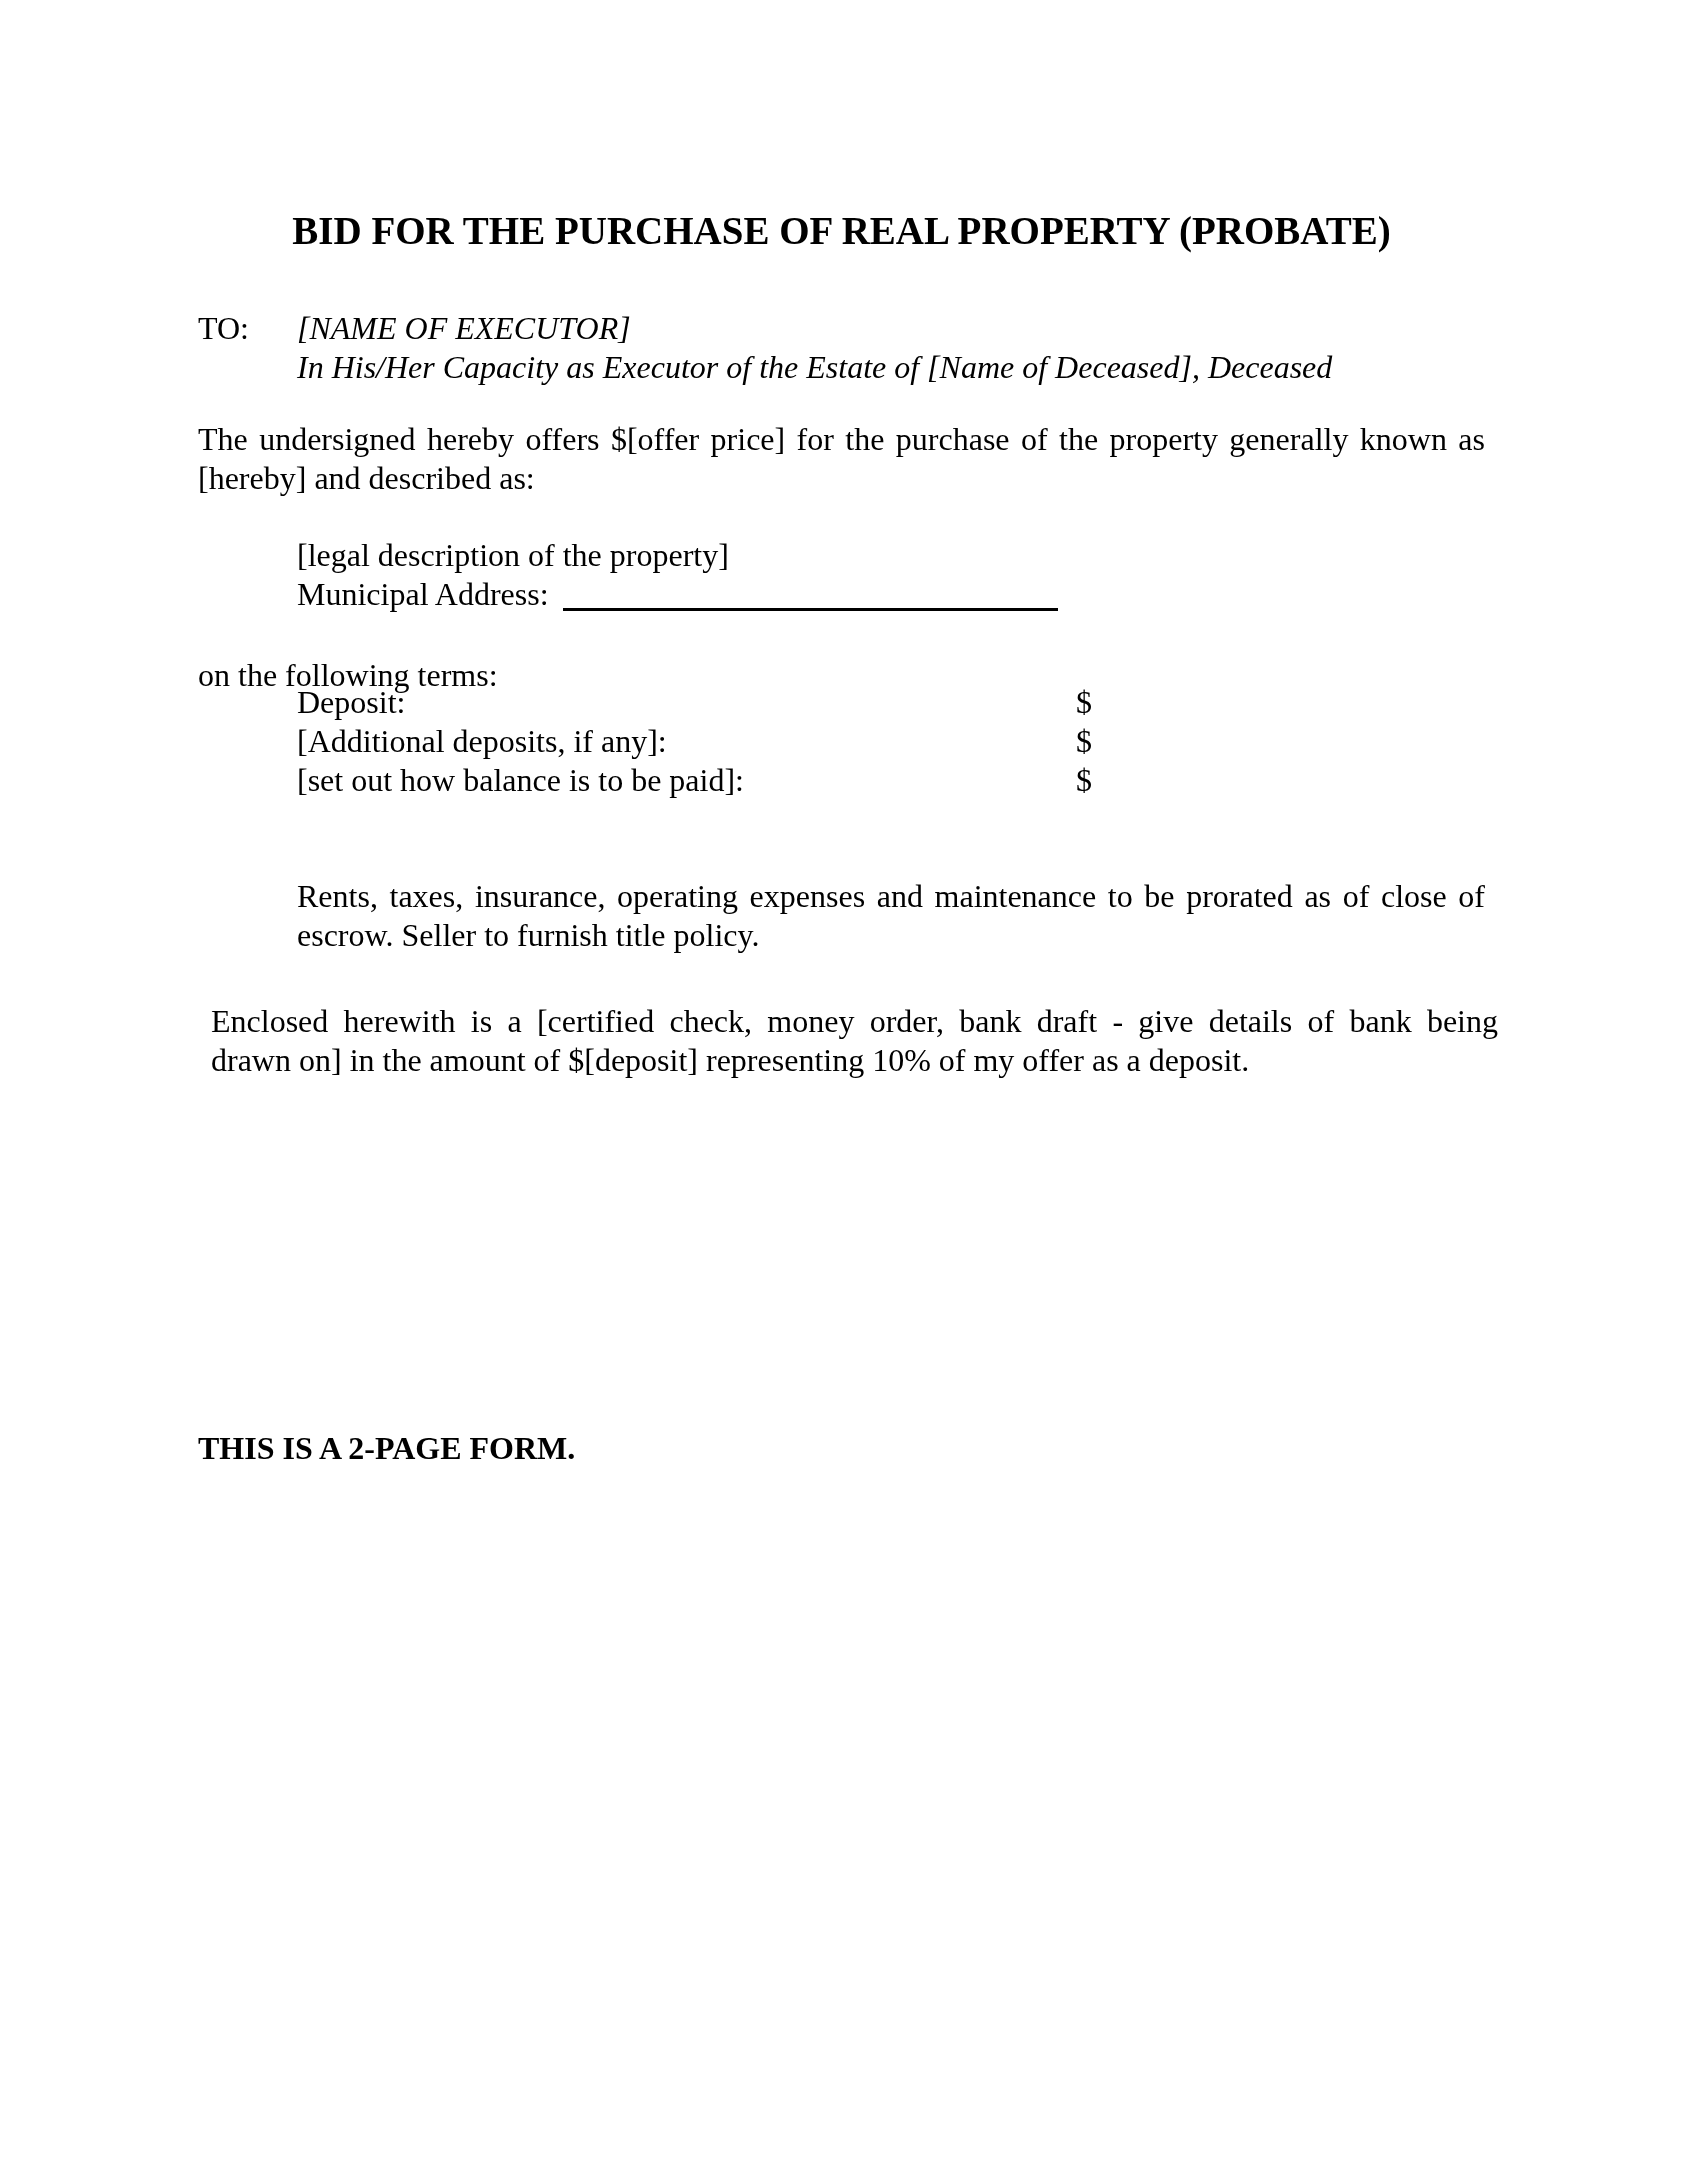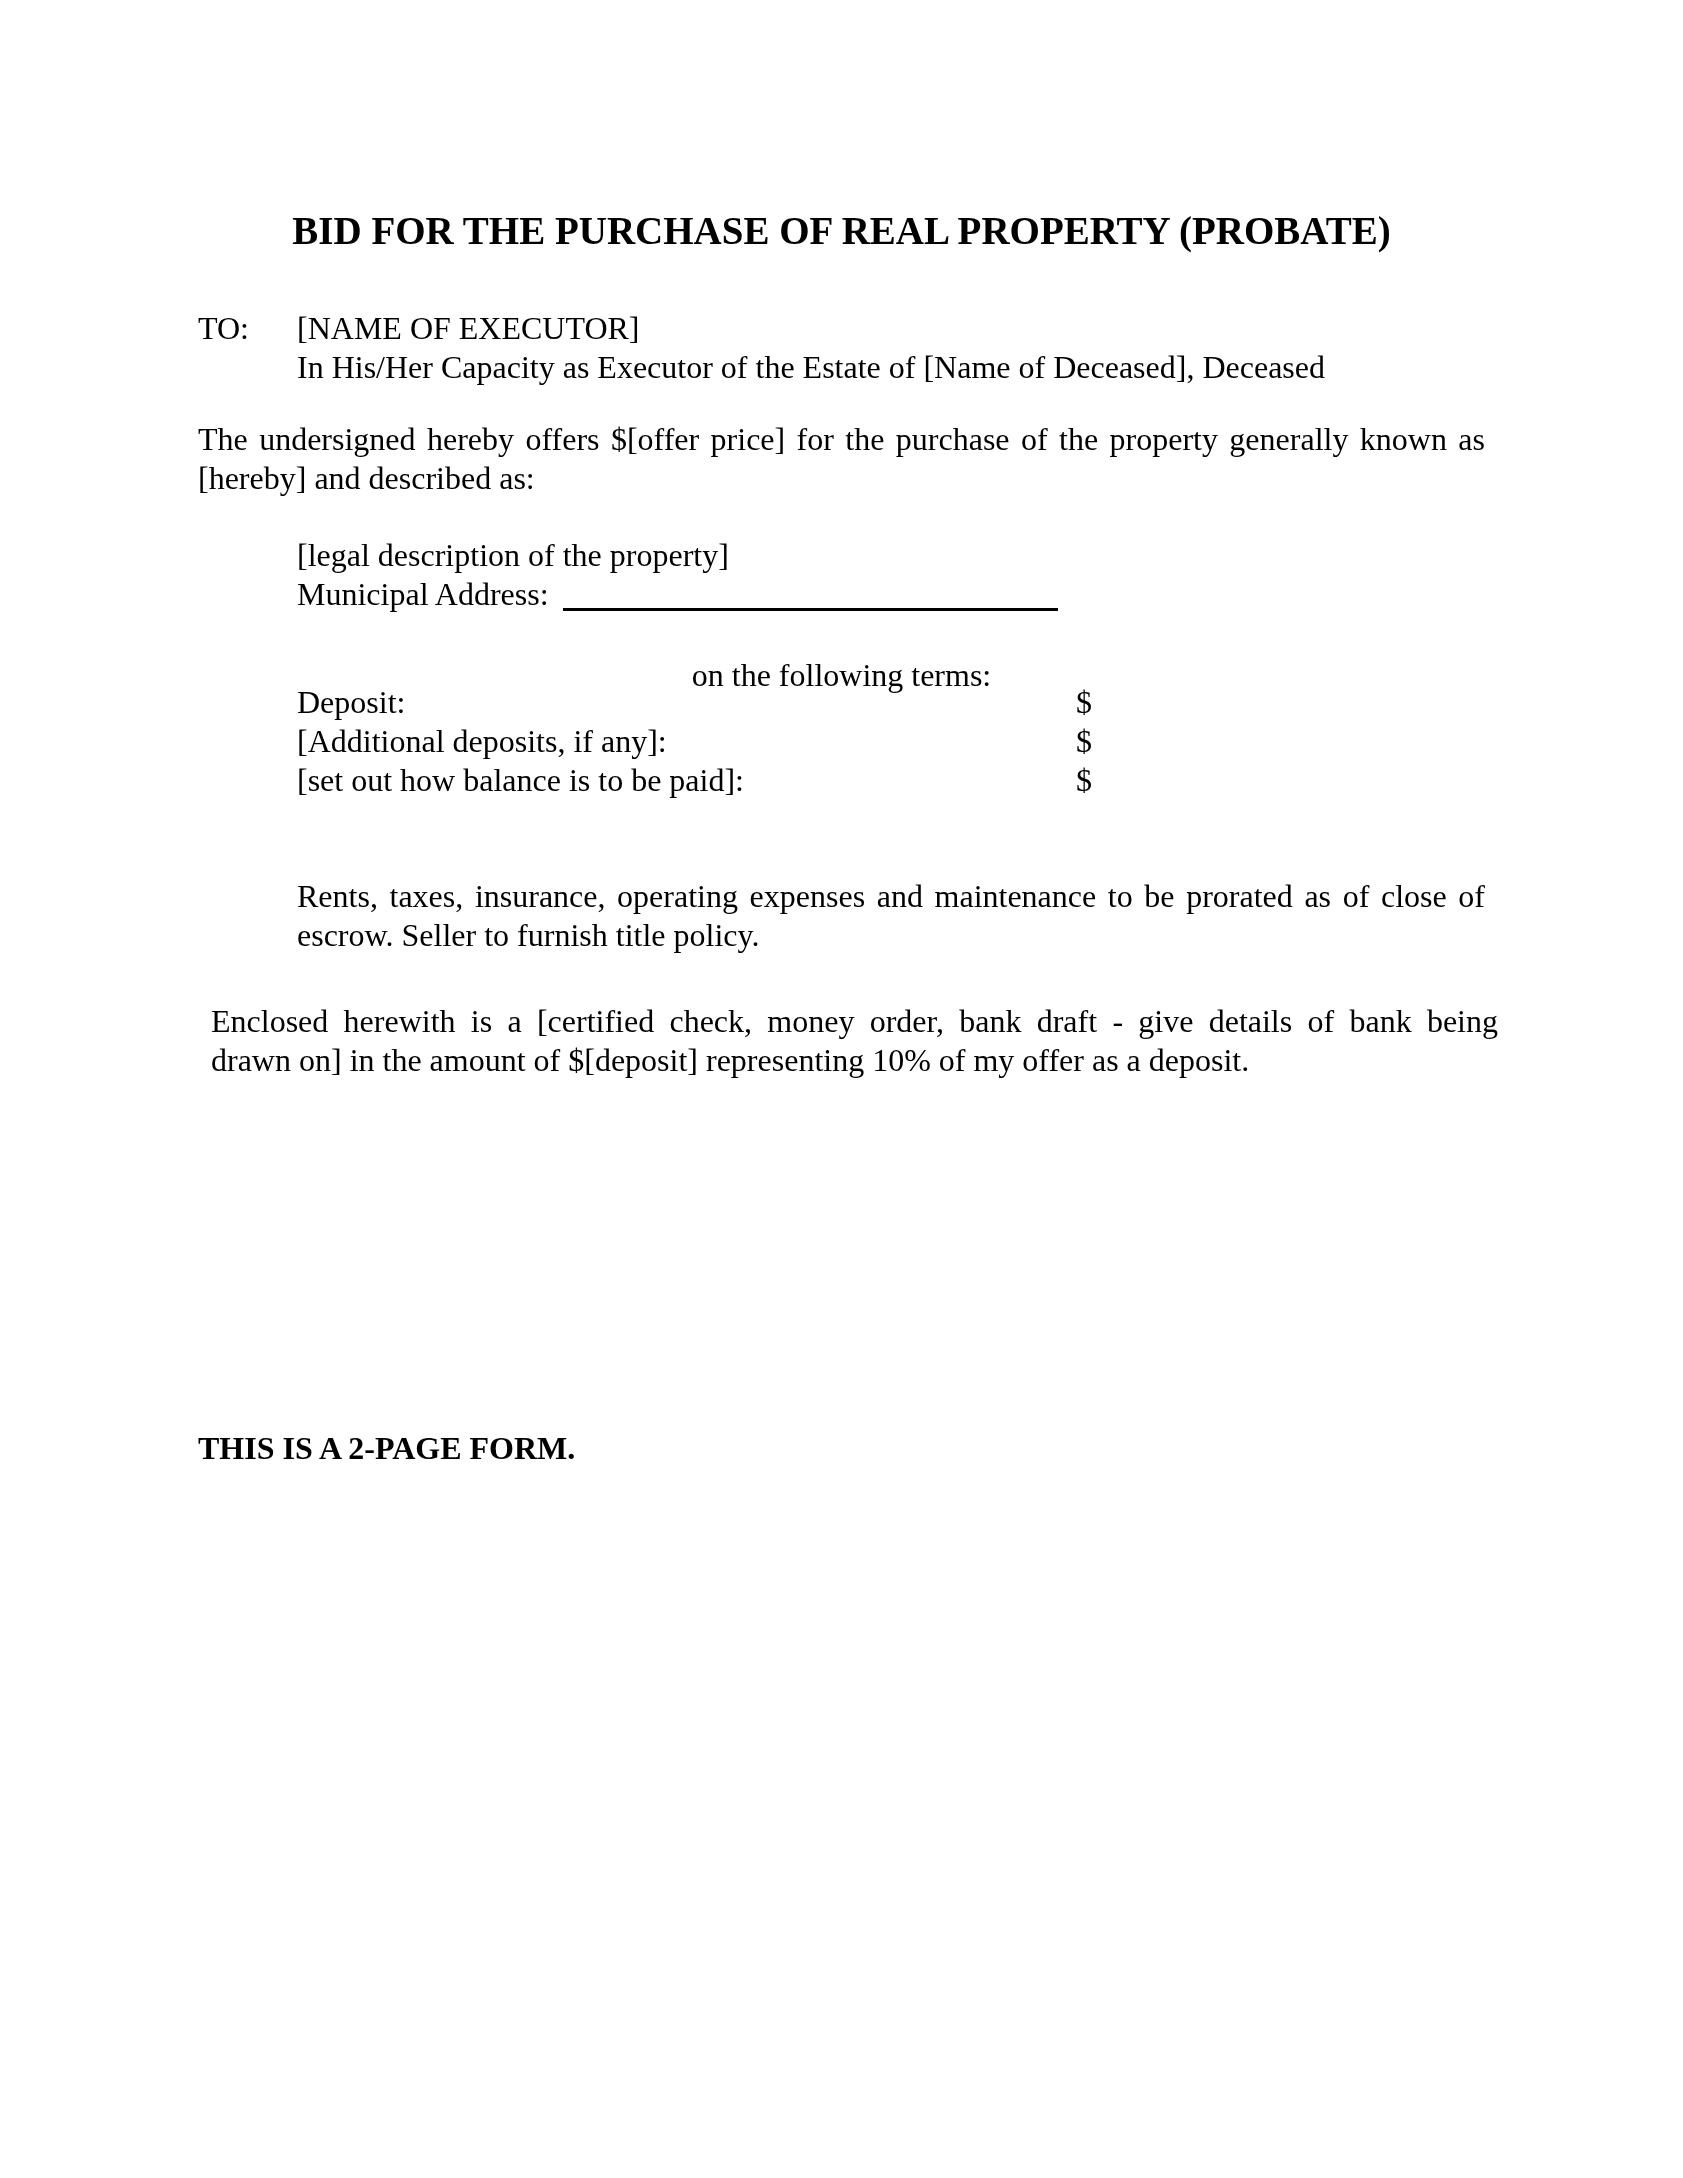--- a/index.html
+++ b/index.html
@@ -34,20 +34,21 @@
     top: 309px;
     width: 1287px;
   }
   .recipient .to-label {
     position: absolute;
     left: 0;
     top: 0;
   }
   .recipient .recipient-lines {
     margin-left: 99px;
+    font-style: italic;
   }
 
   .offer-par {
     left: 198px;
     top: 420px;
     width: 1287px;
   }
 
   .property-block {
     left: 297px;
@@ -60,21 +61,20 @@
     border-bottom: 3px solid #000000;
     height: 24px;
     margin-left: 14px;
     vertical-align: -6px;
   }
 
   .terms-intro {
     left: 198px;
     top: 656px;
     width: 1287px;
-    text-align: center;
   }
 
   .terms-list {
     left: 297px;
     top: 683px;
     width: 1188px;
   }
   .term-row { position: relative; height: 39px; }
   .term-amount {
     position: absolute;

